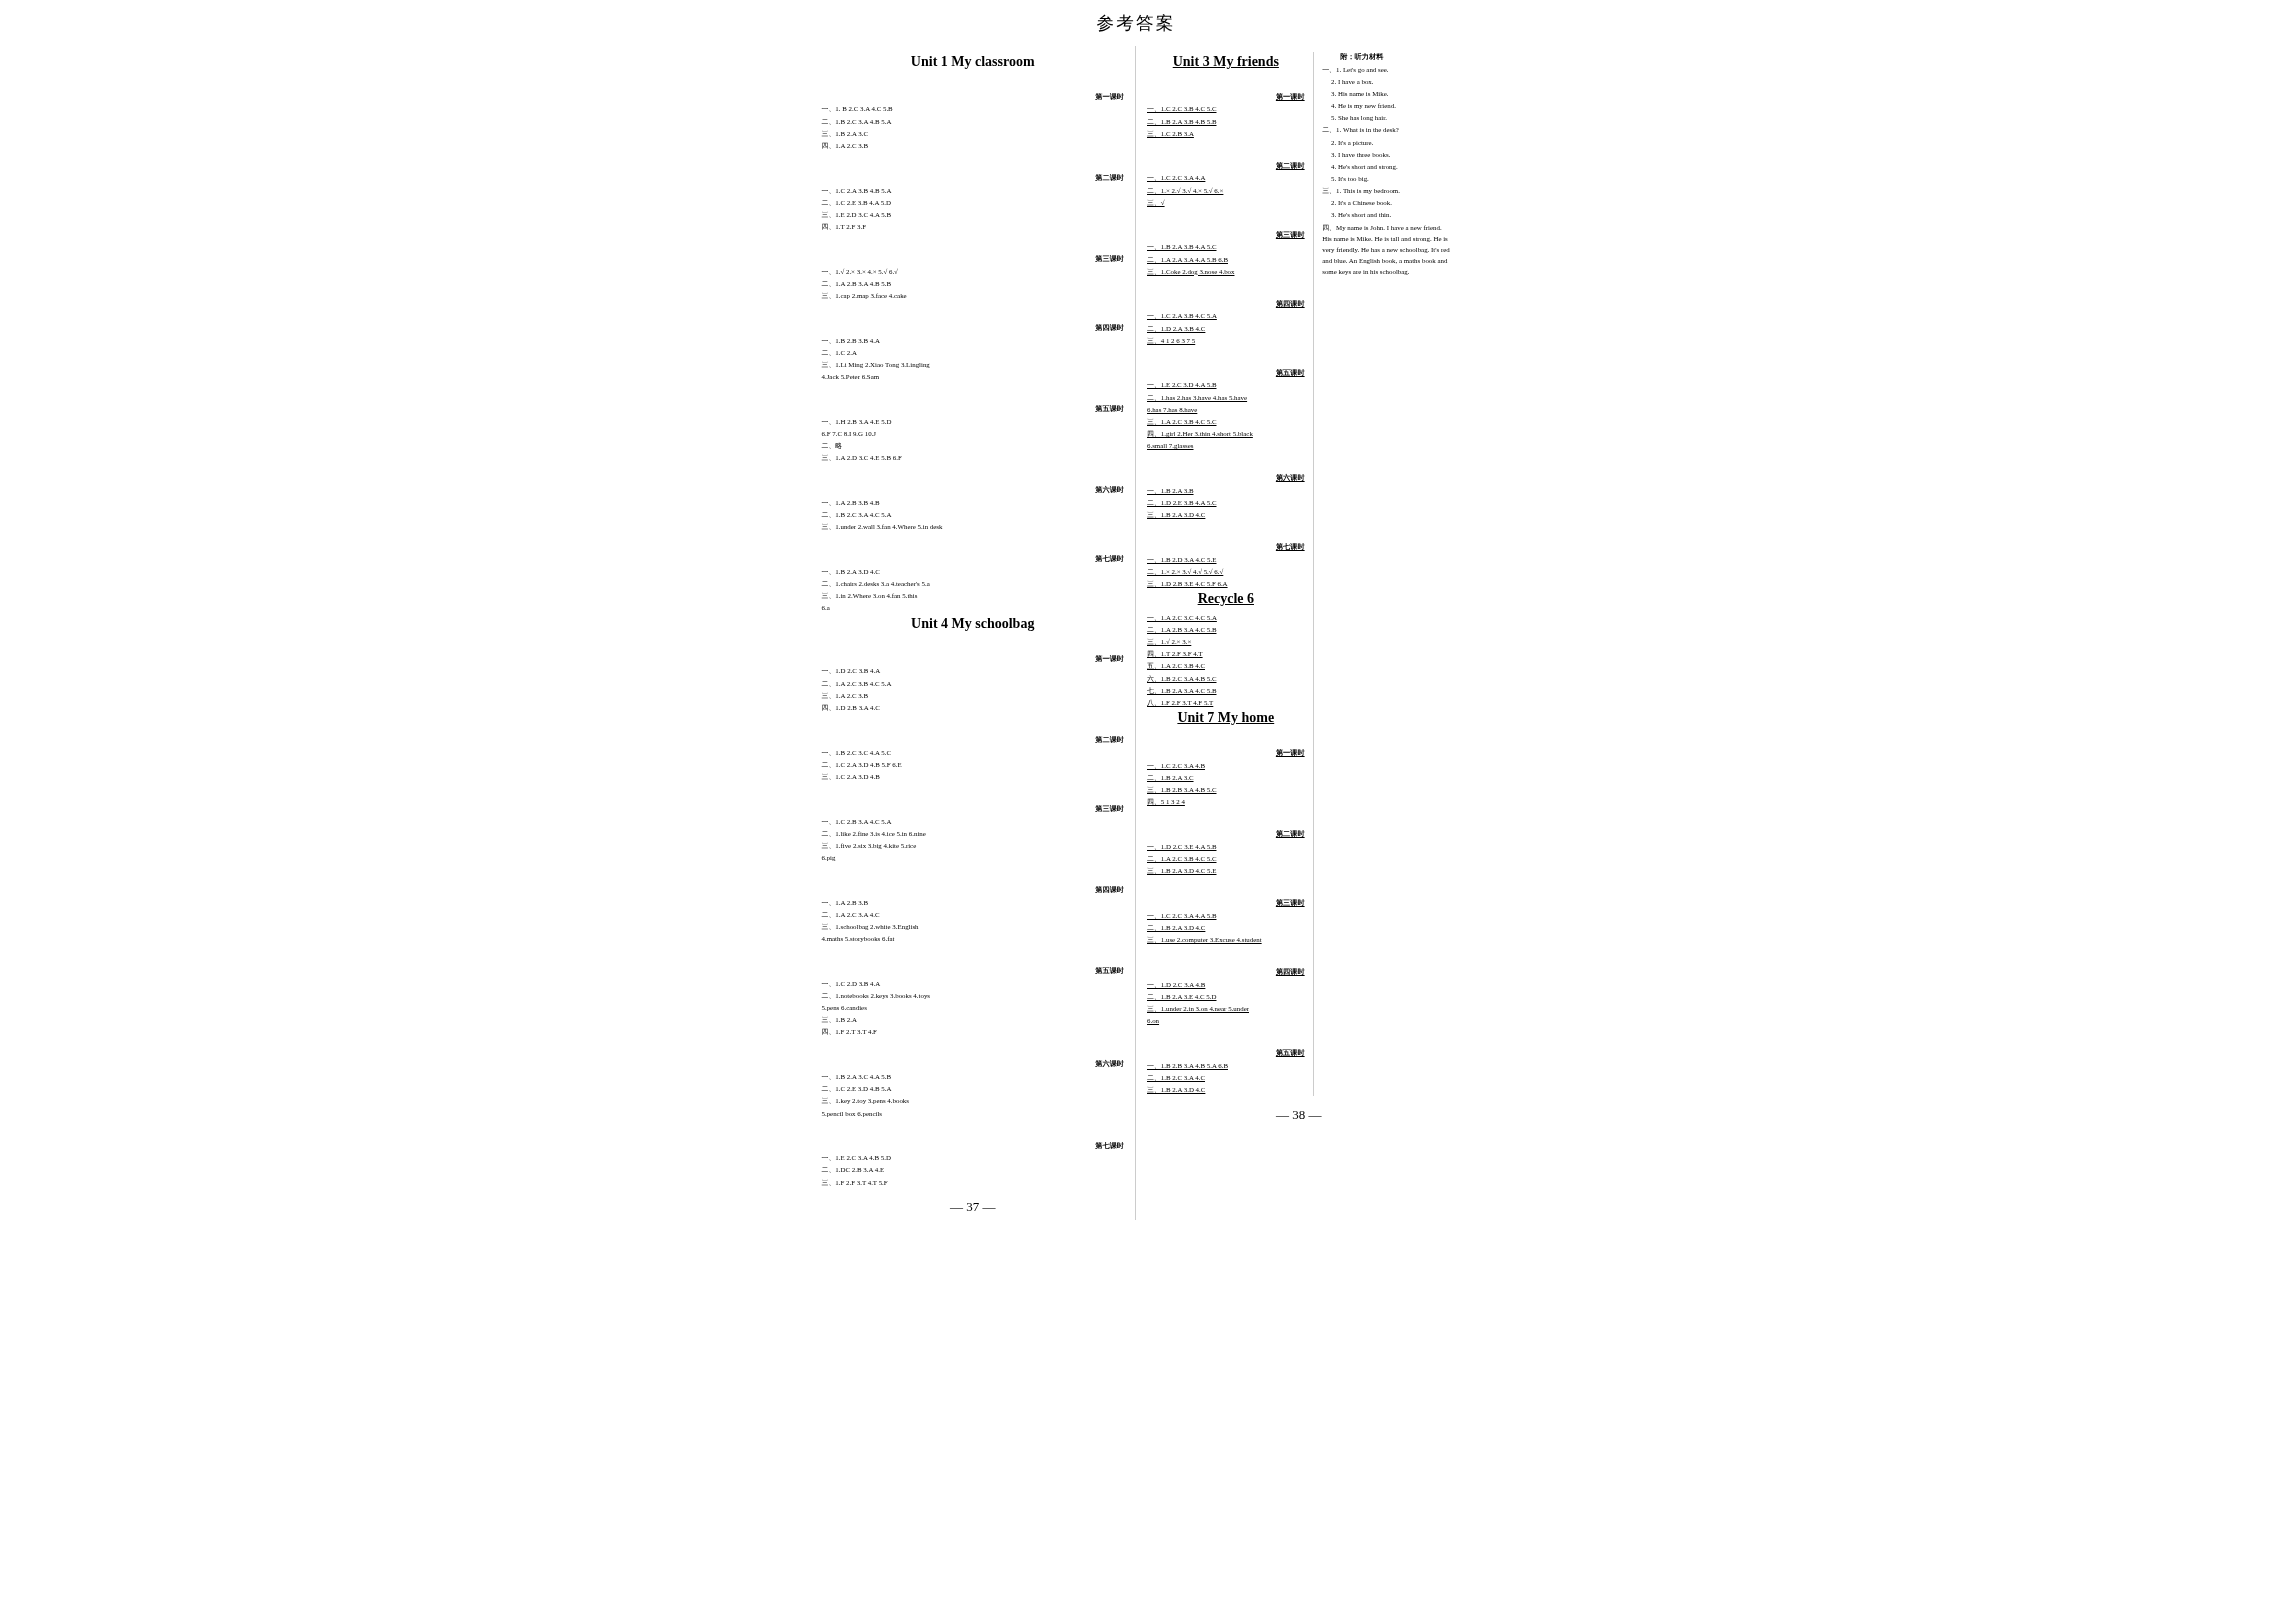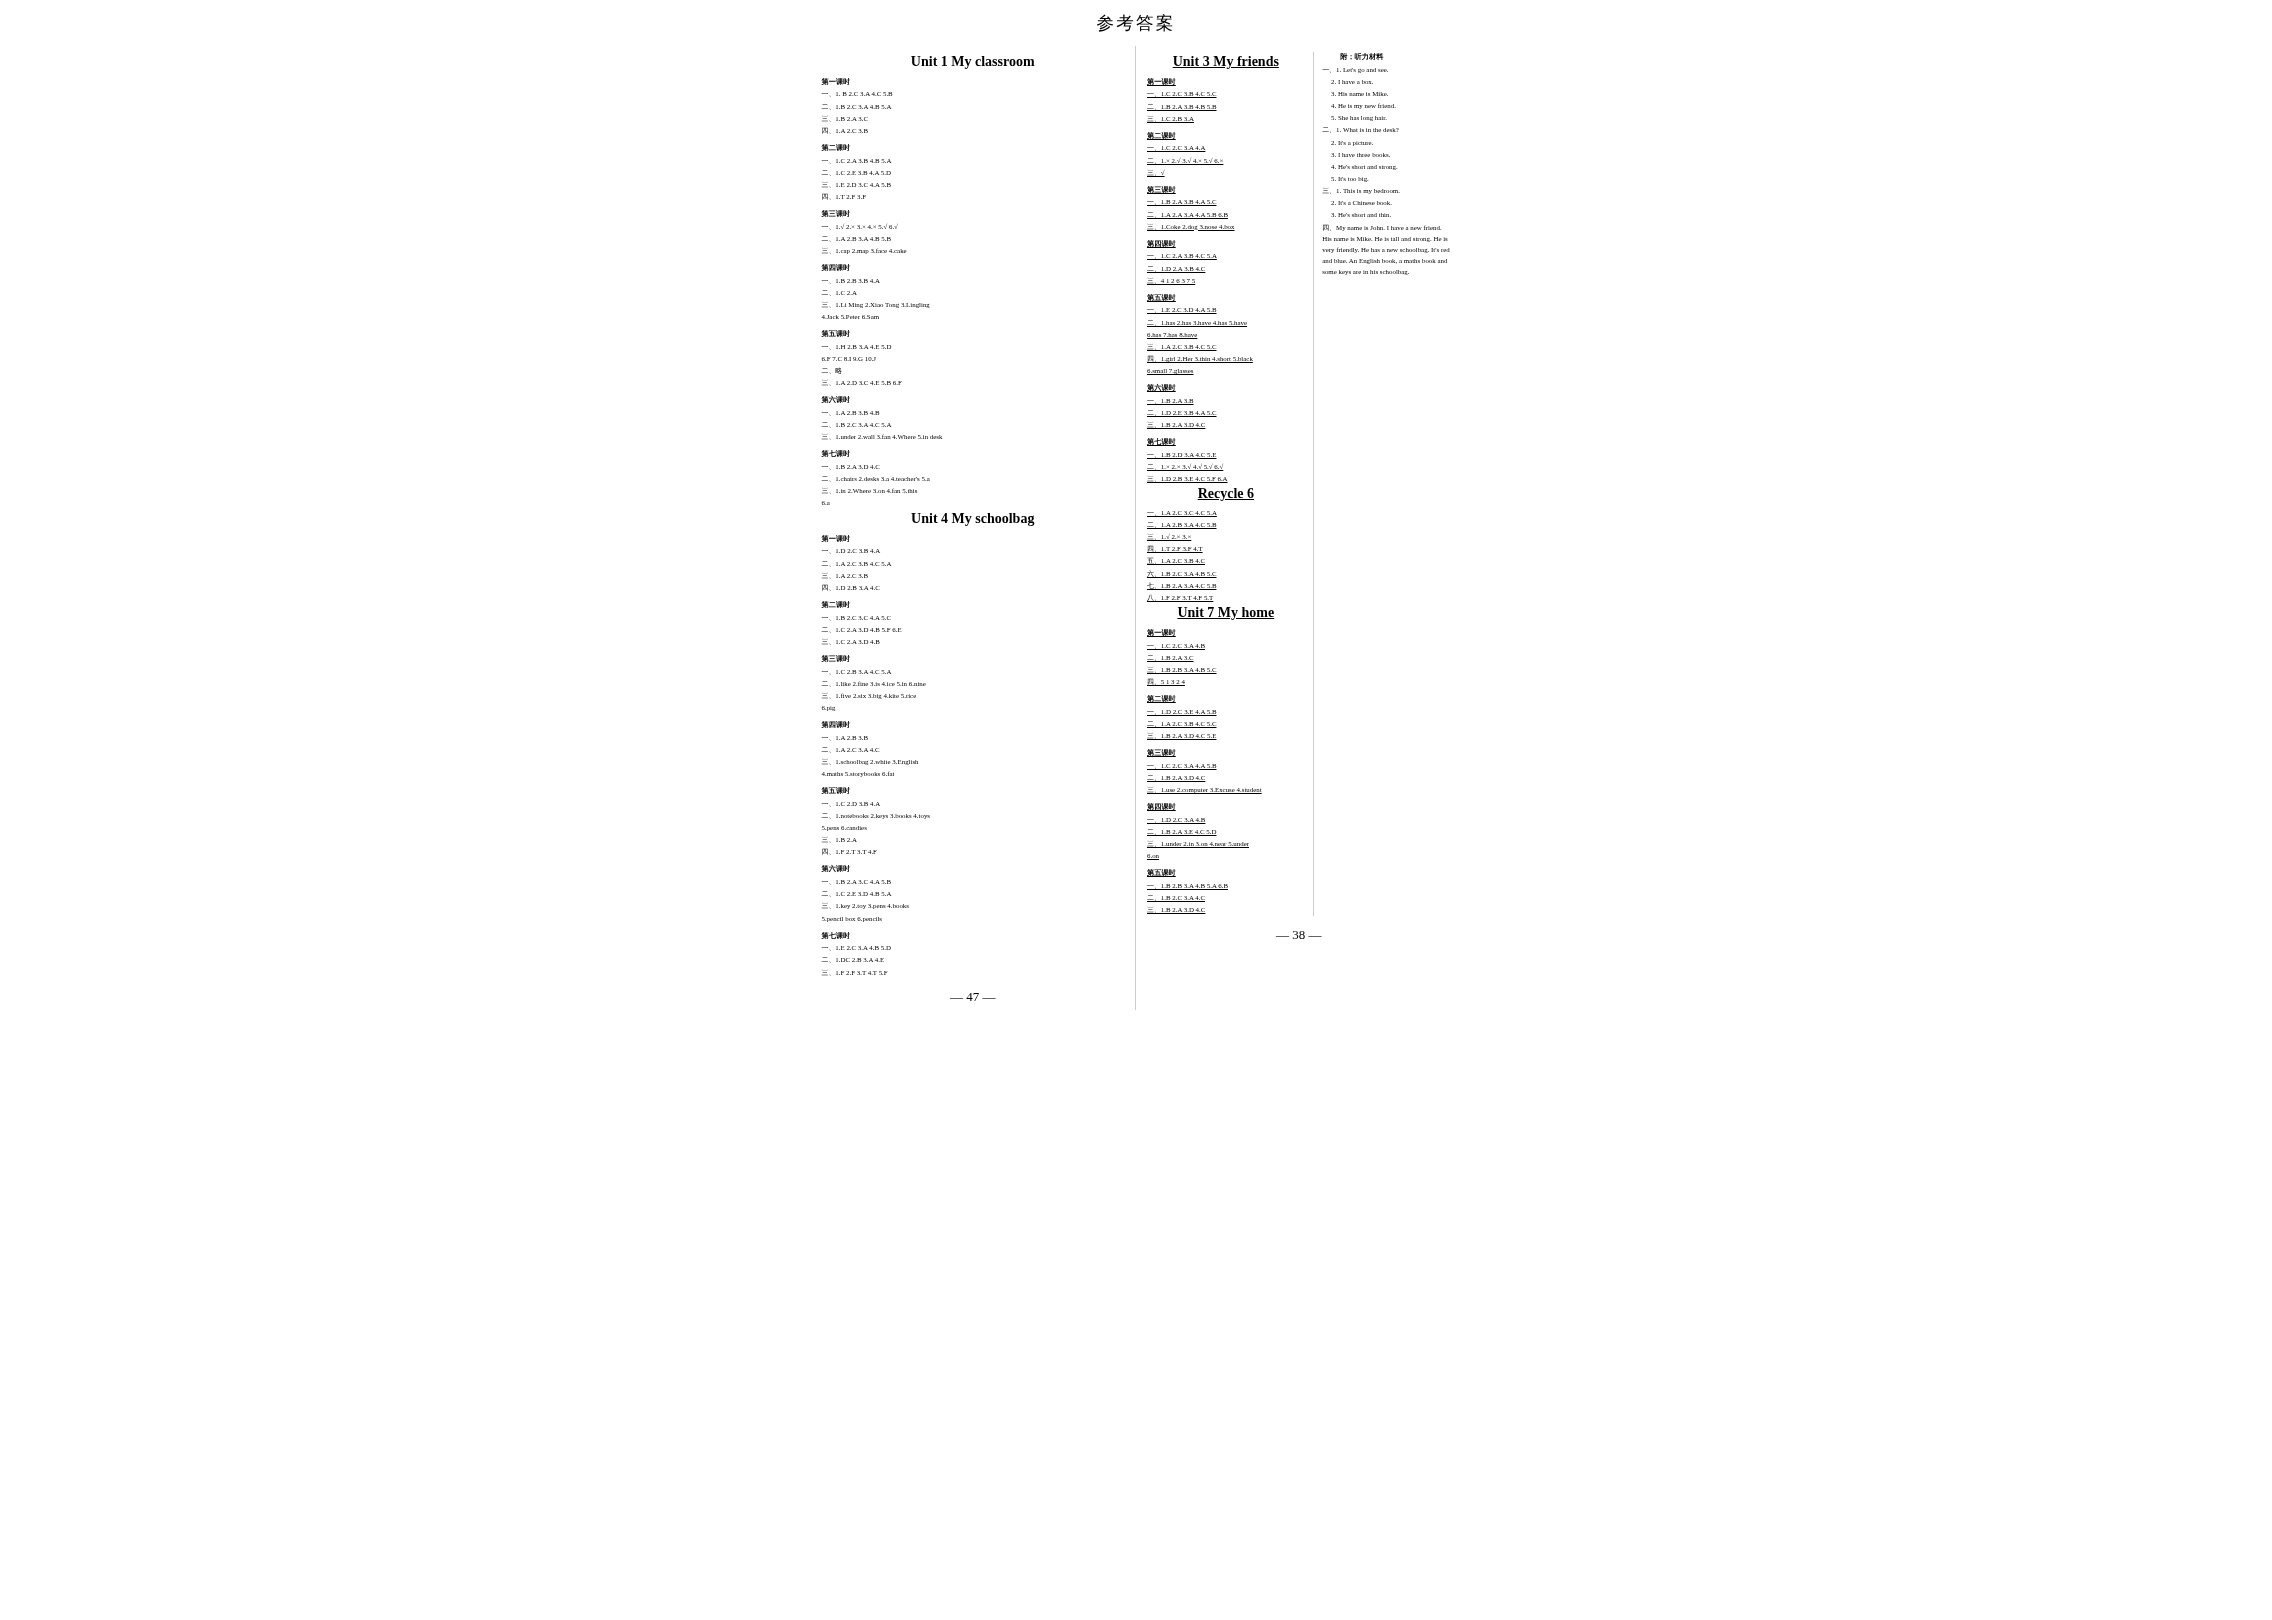--- a/index.html
+++ b/index.html
@@ -49,22 +49,23 @@
     .unit-title {
       text-align: center;
       font-weight: bold;
       font-size: 14px;
       margin-bottom: 4.4px;
       margin-top: 2.2px;
     }
     .lesson-title {
       font-weight: bold;
       font-size: 7.2px;
-      margin-top: 7px;
+      margin-top: 22px;
       margin-bottom: 1.7px;
+      text-align: right;
     }
     .answer-line {
       margin-bottom: 1.1px;
       line-height: 1.6;
       font-size: 6.9px;
     }
     .page-num {
       text-align: center;
       margin-top: 11px;
       font-size: 13px;
@@ -153,21 +154,21 @@
         <div class="answer-line">一、1.B  2.A  3.C  4.A  5.B</div>
         <div class="answer-line">二、1.C  2.E  3.D  4.B  5.A</div>
         <div class="answer-line">三、1.key  2.toy  3.pens  4.books</div>
         <div class="answer-line">    5.pencil box  6.pencils</div>
         <div class="lesson-title">第七课时</div>
         <div class="answer-line">一、1.E  2.C  3.A  4.B  5.D</div>
         <div class="answer-line">二、1.DC  2.B  3.A  4.E</div>
         <div class="answer-line">三、1.F  2.F  3.T  4.T  5.F</div>
       </div>
 
-    <div class="page-num">— 47 —</div>
+    <div class="page-num">— 37 —</div>
   </div>
 
   <div class="right-page">
     <div class="right-page-inner">
       <div class="right-col-main">
 
         <div class="unit-title">Unit 3   My friends</div>
         <div id="unit3-content">
             <div class="lesson-title">第一课时</div>
             <div class="answer-line">一、1.C  2.C  3.B  4.C  5.C</div>

